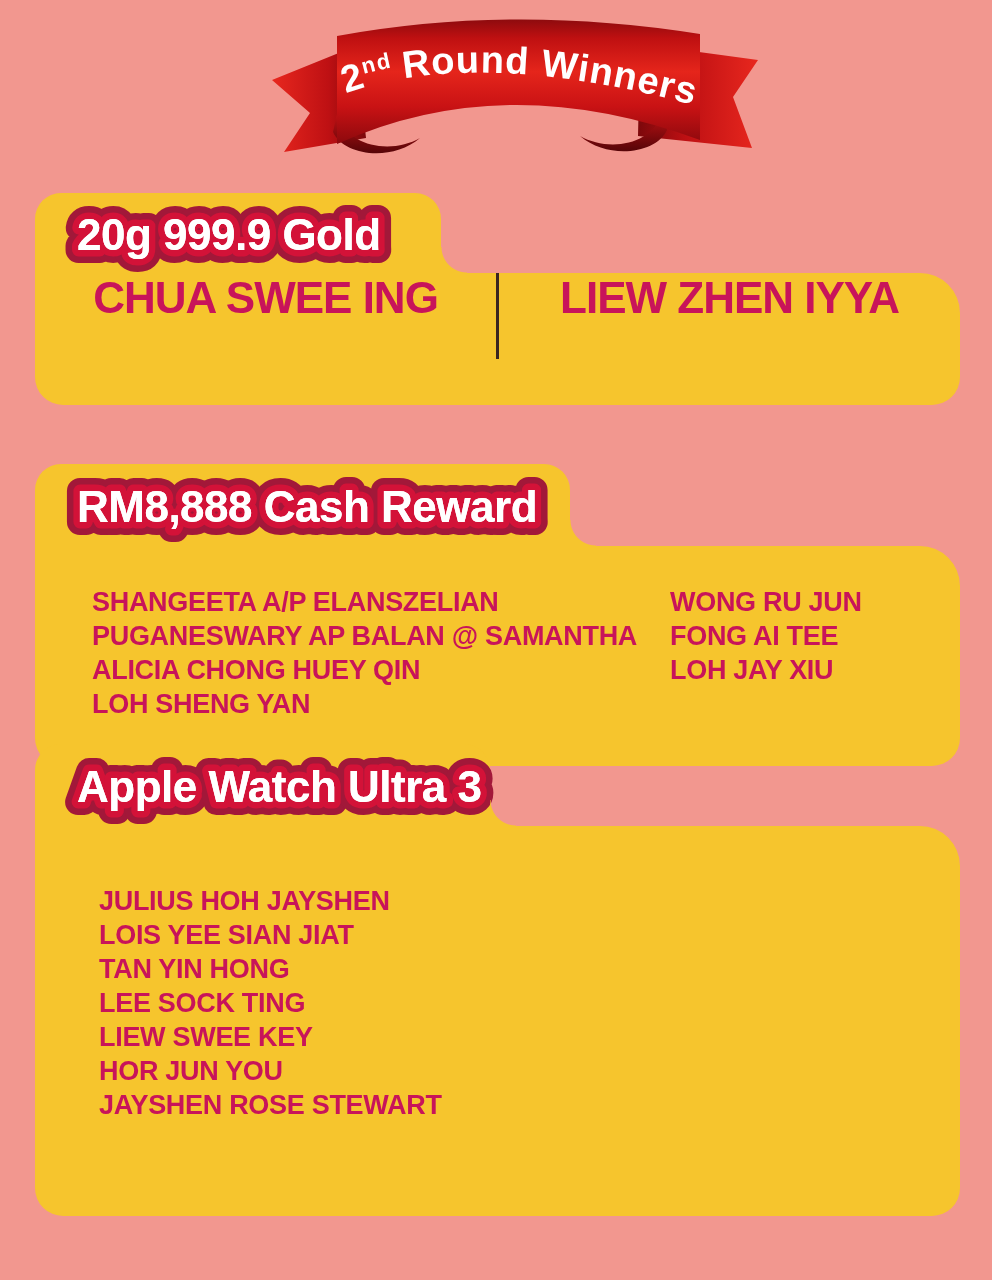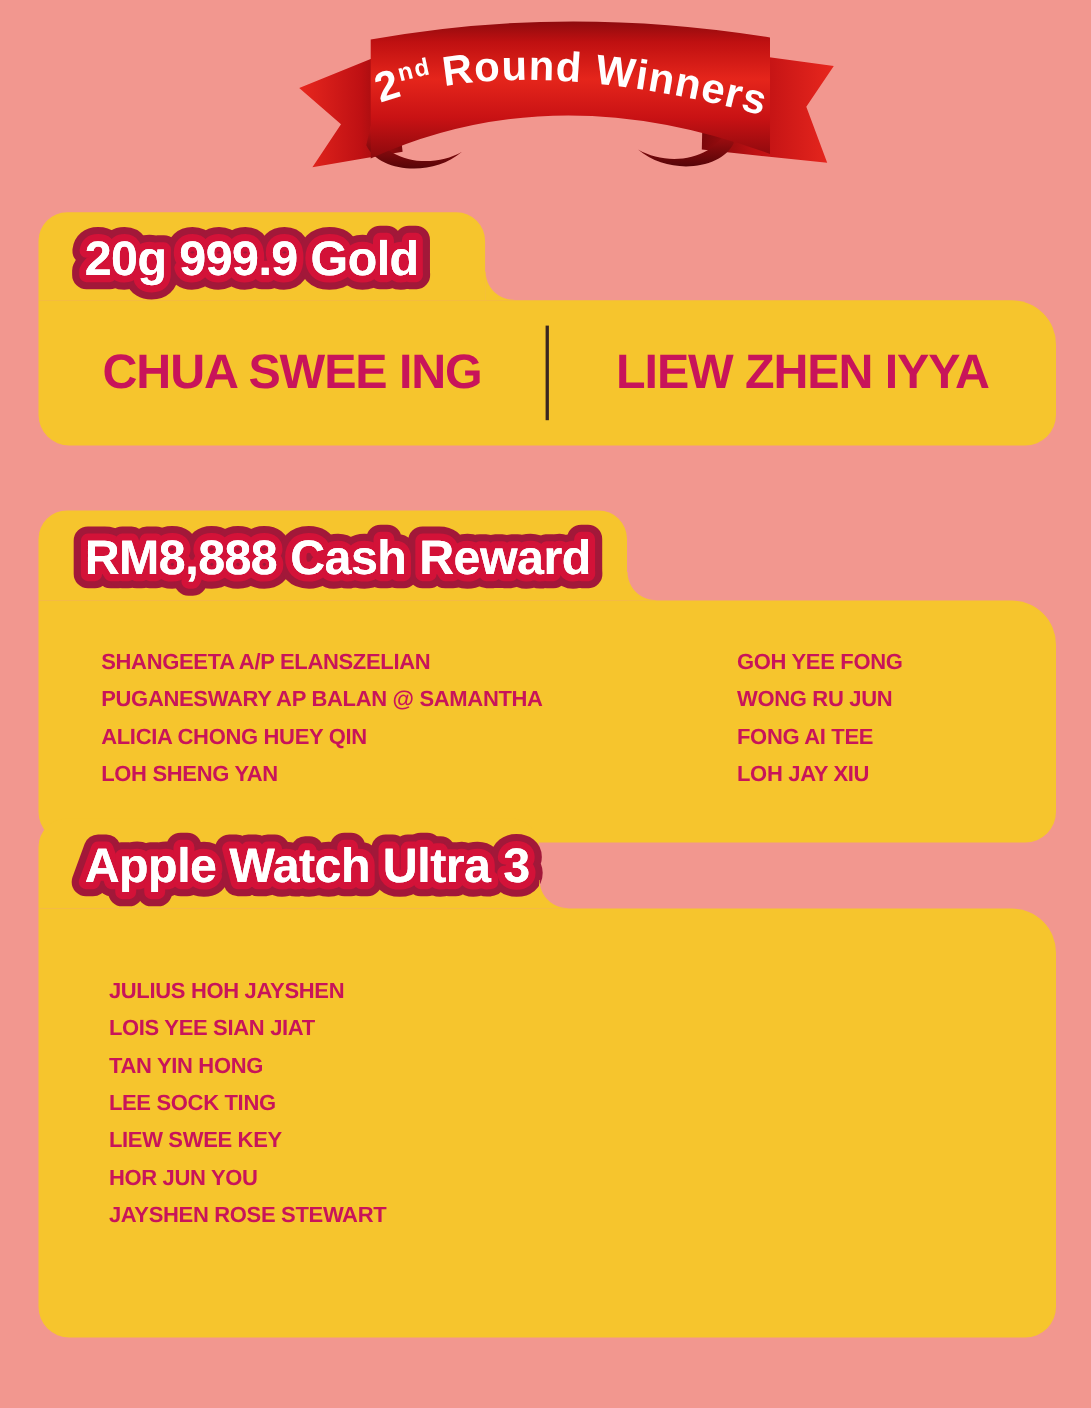--- a/index.html
+++ b/index.html
@@ -37,21 +37,21 @@
     width:26px; height:26px;
     background:radial-gradient(circle at 100% 0%, rgba(0,0,0,0) 25px, #F6C52D 26px);
   }
 
   .body {
     position:relative;
     background:#F6C52D;
     border-radius:0 40px 28px 28px;
     box-sizing:border-box;
   }
-  #card-gold  .body { height:132px; display:flex; align-items:center; }
+  #card-gold  .body { height:132px; display:flex; align-items:flex-start; }
   #card-cash  .body { height:220px; padding-top:39px; display:flex; align-items:flex-start; }
   #card-watch .body { height:390px; padding-top:58px; display:flex; align-items:flex-start;flex-direction:column; }
 
   
   .bubble-svg { display:block; overflow:visible; }
   .bubble-svg text {
     font-family:"Liberation Sans", sans-serif;
     font-weight:bold; font-size:44px; letter-spacing:-0.5px;
     fill:#fff;
   }
@@ -64,21 +64,21 @@
     font-size:44px; font-weight:bold; letter-spacing:-1px;
     color:#C8145A; white-space:nowrap;
   }
   .divider { width:3px; height:86px; background:#3A2620; }
 
   
   .name-list {
     list-style:none; margin:0; padding:0;
   }
   .name-list li {
-    font-size:20px; line-height:34px; font-weight:bold;
+    font-size:27px; line-height:34px; font-weight:bold;
     letter-spacing:-0.3px; color:#C8145A; white-space:nowrap;
   }
   #card-cash  .col1 { margin-left:57px; width:578px; }
   #card-cash  .col2 { flex:1; }
   #card-watch .col1 { margin-left:64px; width:392px; }
   #card-watch .col2 { flex:1; }
 </style>
 </head>
 <body>
 
@@ -145,21 +145,20 @@
       </svg>
     </div>
     <div class="body">
       <ul class="name-list col1">
         <li>SHANGEETA A/P ELANSZELIAN</li>
         <li>PUGANESWARY AP BALAN @ SAMANTHA</li>
         <li>ALICIA CHONG HUEY QIN</li>
         <li>LOH SHENG YAN</li>
       </ul>
       <ul class="name-list col2">
-        <li>GOH YEE FONG</li>
         <li>WONG RU JUN</li>
         <li>FONG AI TEE</li>
         <li>LOH JAY XIU</li>
       </ul>
     </div>
   </section>
 
   <section class="card" id="card-watch">
     <div class="tab">
       <svg class="bubble-svg" width="420" height="76">

